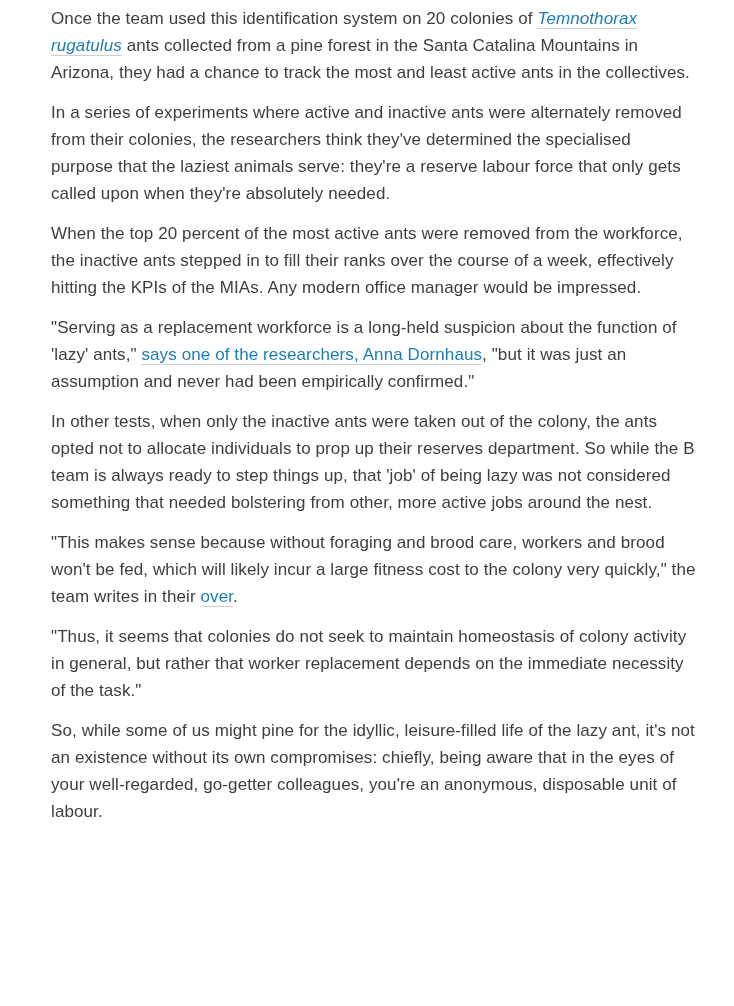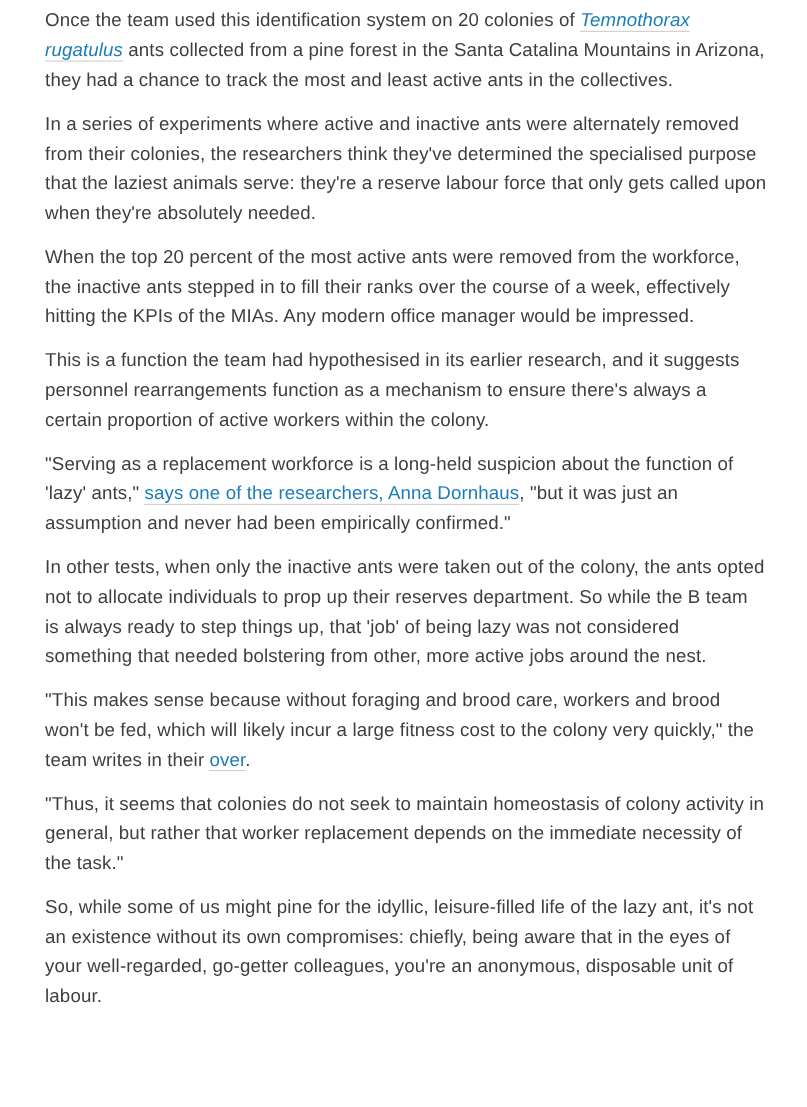--- a/index.html
+++ b/index.html
@@ -16,38 +16,37 @@
   .article {
     box-sizing: border-box;
     width: 734px;
     padding: 5px 37px 10px 37px;
     color: #3e3e3e;
     font-size: 17px;
     line-height: 27px;
     letter-spacing: 0.1px;
   }
   .article p {
-    margin: 0 0 13px 4px;
+    margin: 0 0 13px 14px;
   }
   .article a {
     color: #1b7db5;
     text-decoration: none;
     border-bottom: 1px solid #cfcfcf;
     cursor: pointer;
   }
   .article a.italic {
     font-style: italic;
   }
 </style>
 </head>
 <body>
 
 <article class="article">
     <p><span>Once the team used this identification system on 20 colonies of </span><a class="italic">Temnothorax rugatulus</a><span> ants collected from a pine forest in the Santa Catalina Mountains in Arizona, they had a chance to track the most and least active ants in the collectives.</span></p>
     <p><span>In a series of experiments where active and inactive ants were alternately removed from their colonies, the researchers think they've determined the specialised purpose that the laziest animals serve: they're a reserve labour force that only gets called upon when they're absolutely needed.</span></p>
     <p><span>When the top 20 percent of the most active ants were removed from the workforce, the inactive ants stepped in to fill their ranks over the course of a week, effectively hitting the KPIs of the MIAs. Any modern office manager would be impressed.</span></p>
-    <p><span>This is a function the team had hypothesised in its earlier research, and it suggests personnel rearrangements function as a mechanism to ensure there's always a certain proportion of active workers within the colony.</span></p>
     <p><span>"Serving as a replacement workforce is a long-held suspicion about the function of 'lazy' ants," </span><a>says one of the researchers, Anna Dornhaus</a><span>, "but it was just an assumption and never had been empirically confirmed."</span></p>
     <p><span>In other tests, when only the inactive ants were taken out of the colony, the ants opted not to allocate individuals to prop up their reserves department. So while the B team is always ready to step things up, that 'job' of being lazy was not considered something that needed bolstering from other, more active jobs around the nest.</span></p>
     <p><span>"This makes sense because without foraging and brood care, workers and brood won't be fed, which will likely incur a large fitness cost to the colony very quickly," the team writes in their </span><a>over</a><span>.</span></p>
     <p><span>"Thus, it seems that colonies do not seek to maintain homeostasis of colony activity in general, but rather that worker replacement depends on the immediate necessity of the task."</span></p>
     <p><span>So, while some of us might pine for the idyllic, leisure-filled life of the lazy ant, it's not an existence without its own compromises: chiefly, being aware that in the eyes of your well-regarded, go-getter colleagues, you're an anonymous, disposable unit of labour.</span></p>
   </article>
 
 </body></html>

